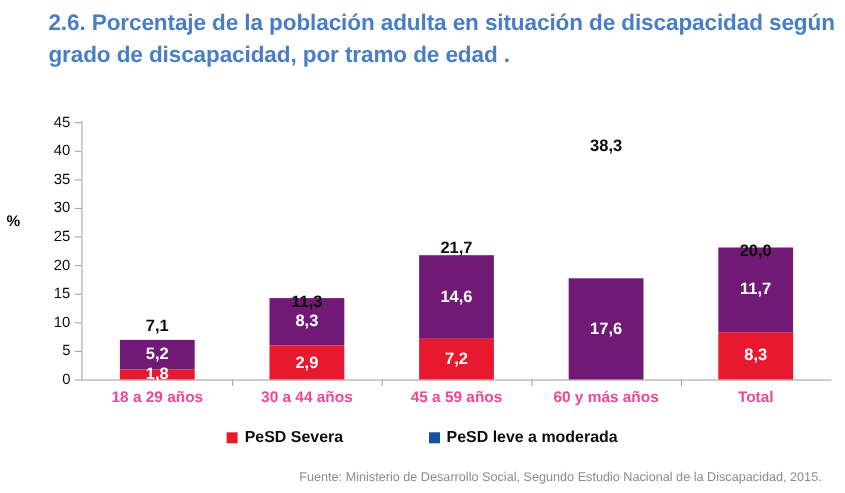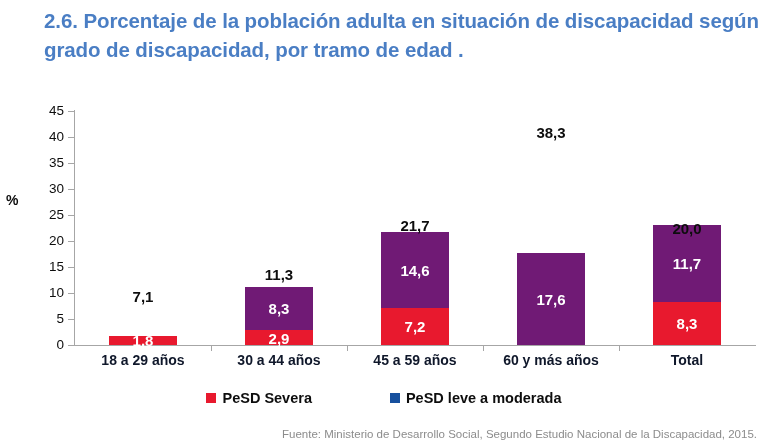--- a/index.html
+++ b/index.html
@@ -142,21 +142,21 @@
     white-space: nowrap;
   }
 
   .cat-label {
     position: absolute;
     top: 352px;
     width: 136px;
     text-align: center;
     font-size: 14px;
     font-weight: bold;
-    color: #0f172a;
+    color: #ec4899;
     white-space: nowrap;
   }
 
   
   #legend {
     position: absolute;
     left: 0;
     top: 390px;
     width: 768px;
     display: flex;
@@ -179,21 +179,21 @@
   .legend-text {
     font-size: 14.5px;
     font-weight: bold;
     color: #0d0d0d;
     white-space: nowrap;
   }
 
   
   #source-note {
     position: absolute;
-    right: 11px;
+    right: 21px;
     top: 428px;
     font-size: 11.5px;
     color: #8c8c8c;
     white-space: nowrap;
   }
 </style>
 </head>
 <body>
 
 <div id="chart-title">2.6. Porcentaje de la población adulta en situación de discapacidad según grado de discapacidad, por tramo de edad .</div>
@@ -249,32 +249,35 @@
 <div id="x-seps">
     <div class="x-sep" style="left: 211px;"></div>
     <div class="x-sep" style="left: 347px;"></div>
     <div class="x-sep" style="left: 483px;"></div>
     <div class="x-sep" style="left: 619px;"></div>
   </div>
 
 <div id="plot-area">
     <div class="bar-group" style="left: 0px;">
       <div class="bar-stack">
+        <div class="seg seg-leve" style="height: 27.04px;">
+          <span class="seg-label">5,2</span>
+        </div>
         <div class="seg seg-severa" style="height: 9.36px;">
           <span class="seg-label">1,8</span>
         </div>
         <div class="total-label" style="bottom: 40.4px;">7,1</div>
       </div>
     </div>
     <div class="bar-group" style="left: 136px;">
       <div class="bar-stack">
         <div class="seg seg-leve" style="height: 43.16px;">
           <span class="seg-label">8,3</span>
         </div>
-        <div class="seg seg-severa" style="height: 15px;">
+        <div class="seg seg-severa" style="height: 31px;">
           <span class="seg-label">2,9</span>
         </div>
         <div class="total-label" style="bottom: 62.24px; margin-top: 16px;">11,3</div>
       </div>
     </div>
     <div class="bar-group" style="left: 272px;">
       <div class="bar-stack">
         <div class="seg seg-leve" style="height: 75.92px;">
           <span class="seg-label">14,6</span>
         </div>

